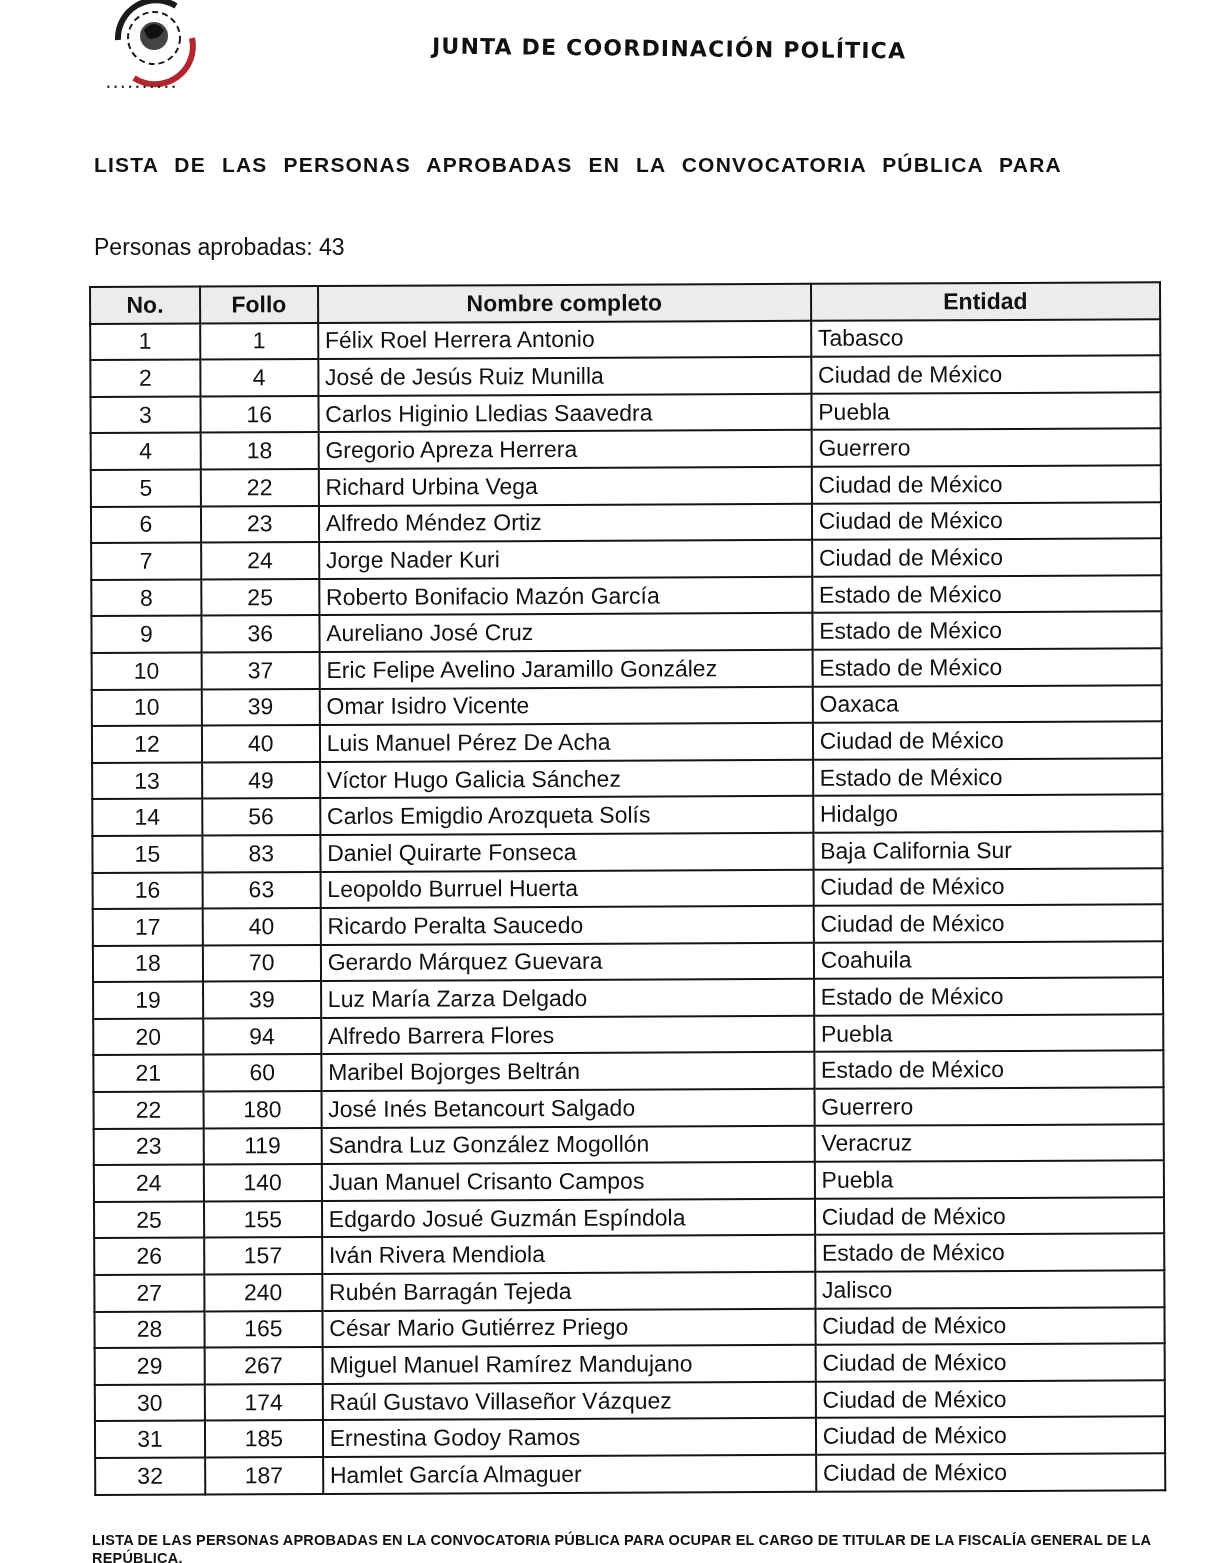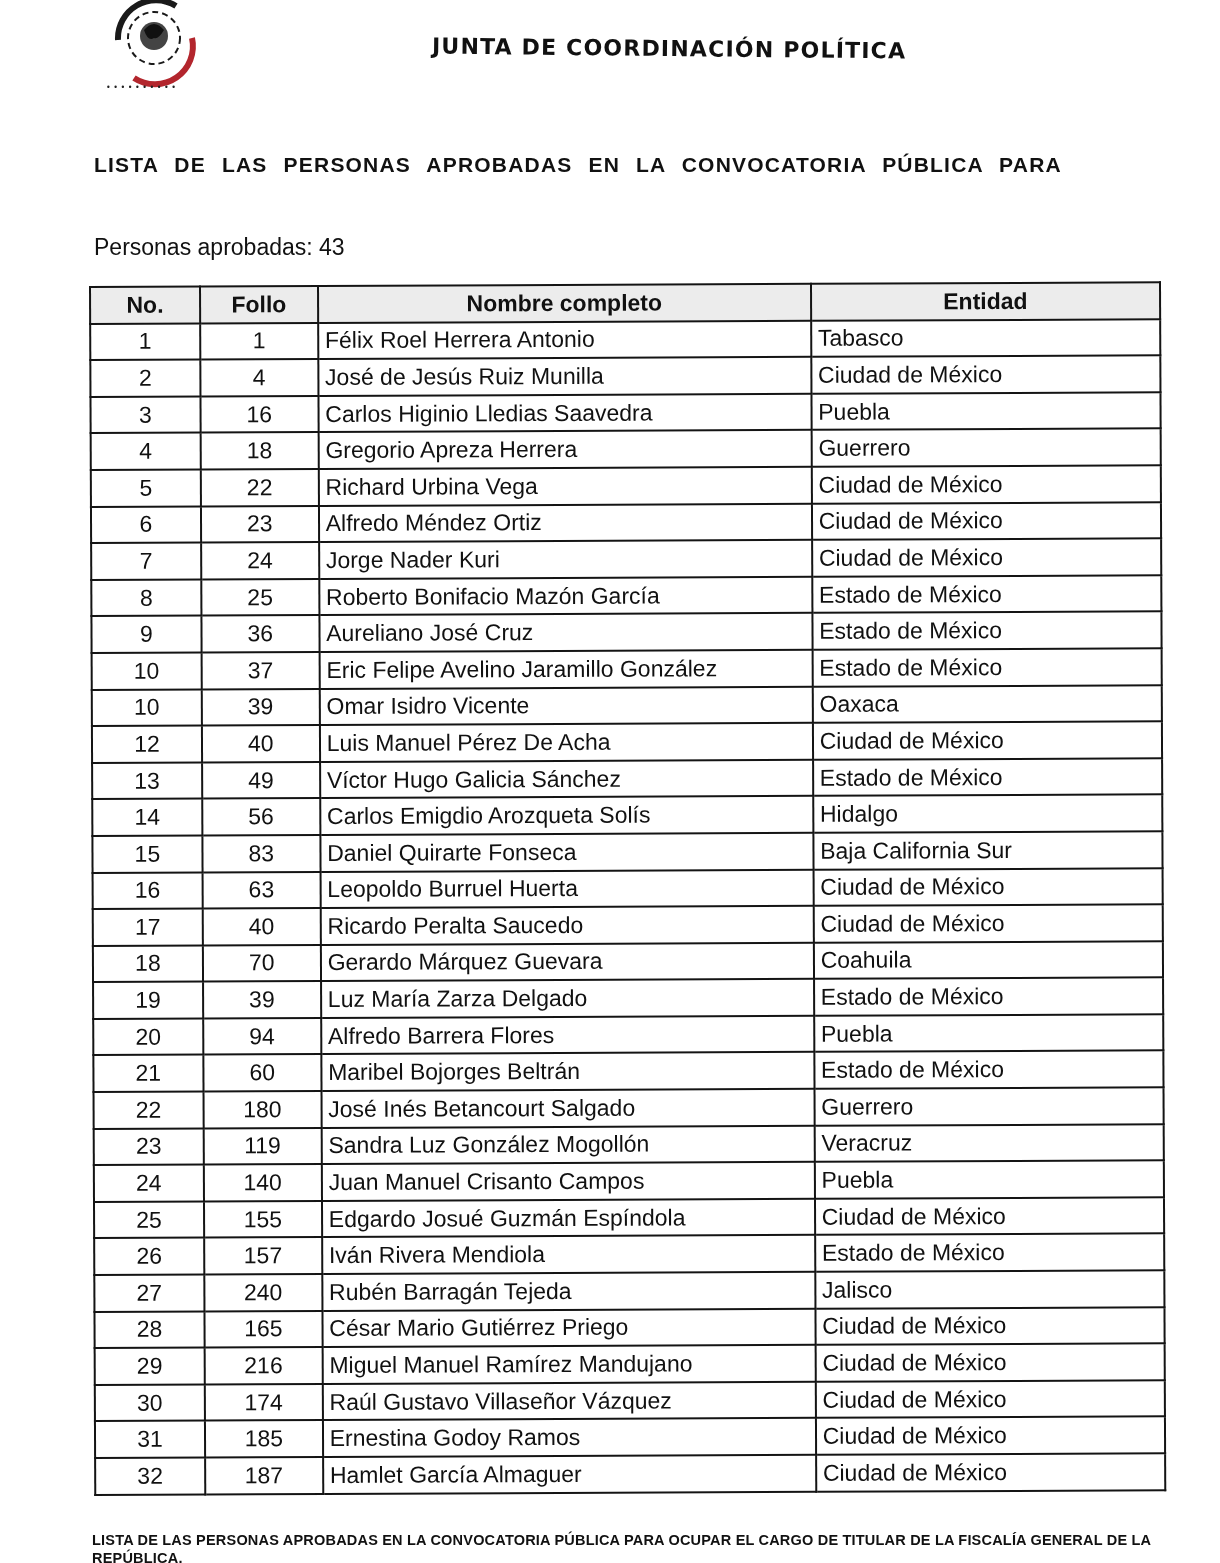--- a/index.html
+++ b/index.html
@@ -225,21 +225,21 @@
         <td class="">Jalisco</td>
       </tr>
       <tr>
         <td class="no">28</td>
         <td class="folio">165</td>
         <td class="">César Mario Gutiérrez Priego</td>
         <td class="">Ciudad de México</td>
       </tr>
       <tr>
         <td class="no">29</td>
-        <td class="folio">216</td>
+        <td class="folio">267</td>
         <td class="">Miguel Manuel Ramírez Mandujano</td>
         <td class="">Ciudad de México</td>
       </tr>
       <tr>
         <td class="no">30</td>
         <td class="folio">174</td>
         <td class="">Raúl Gustavo Villaseñor Vázquez</td>
         <td class="">Ciudad de México</td>
       </tr>
       <tr>

